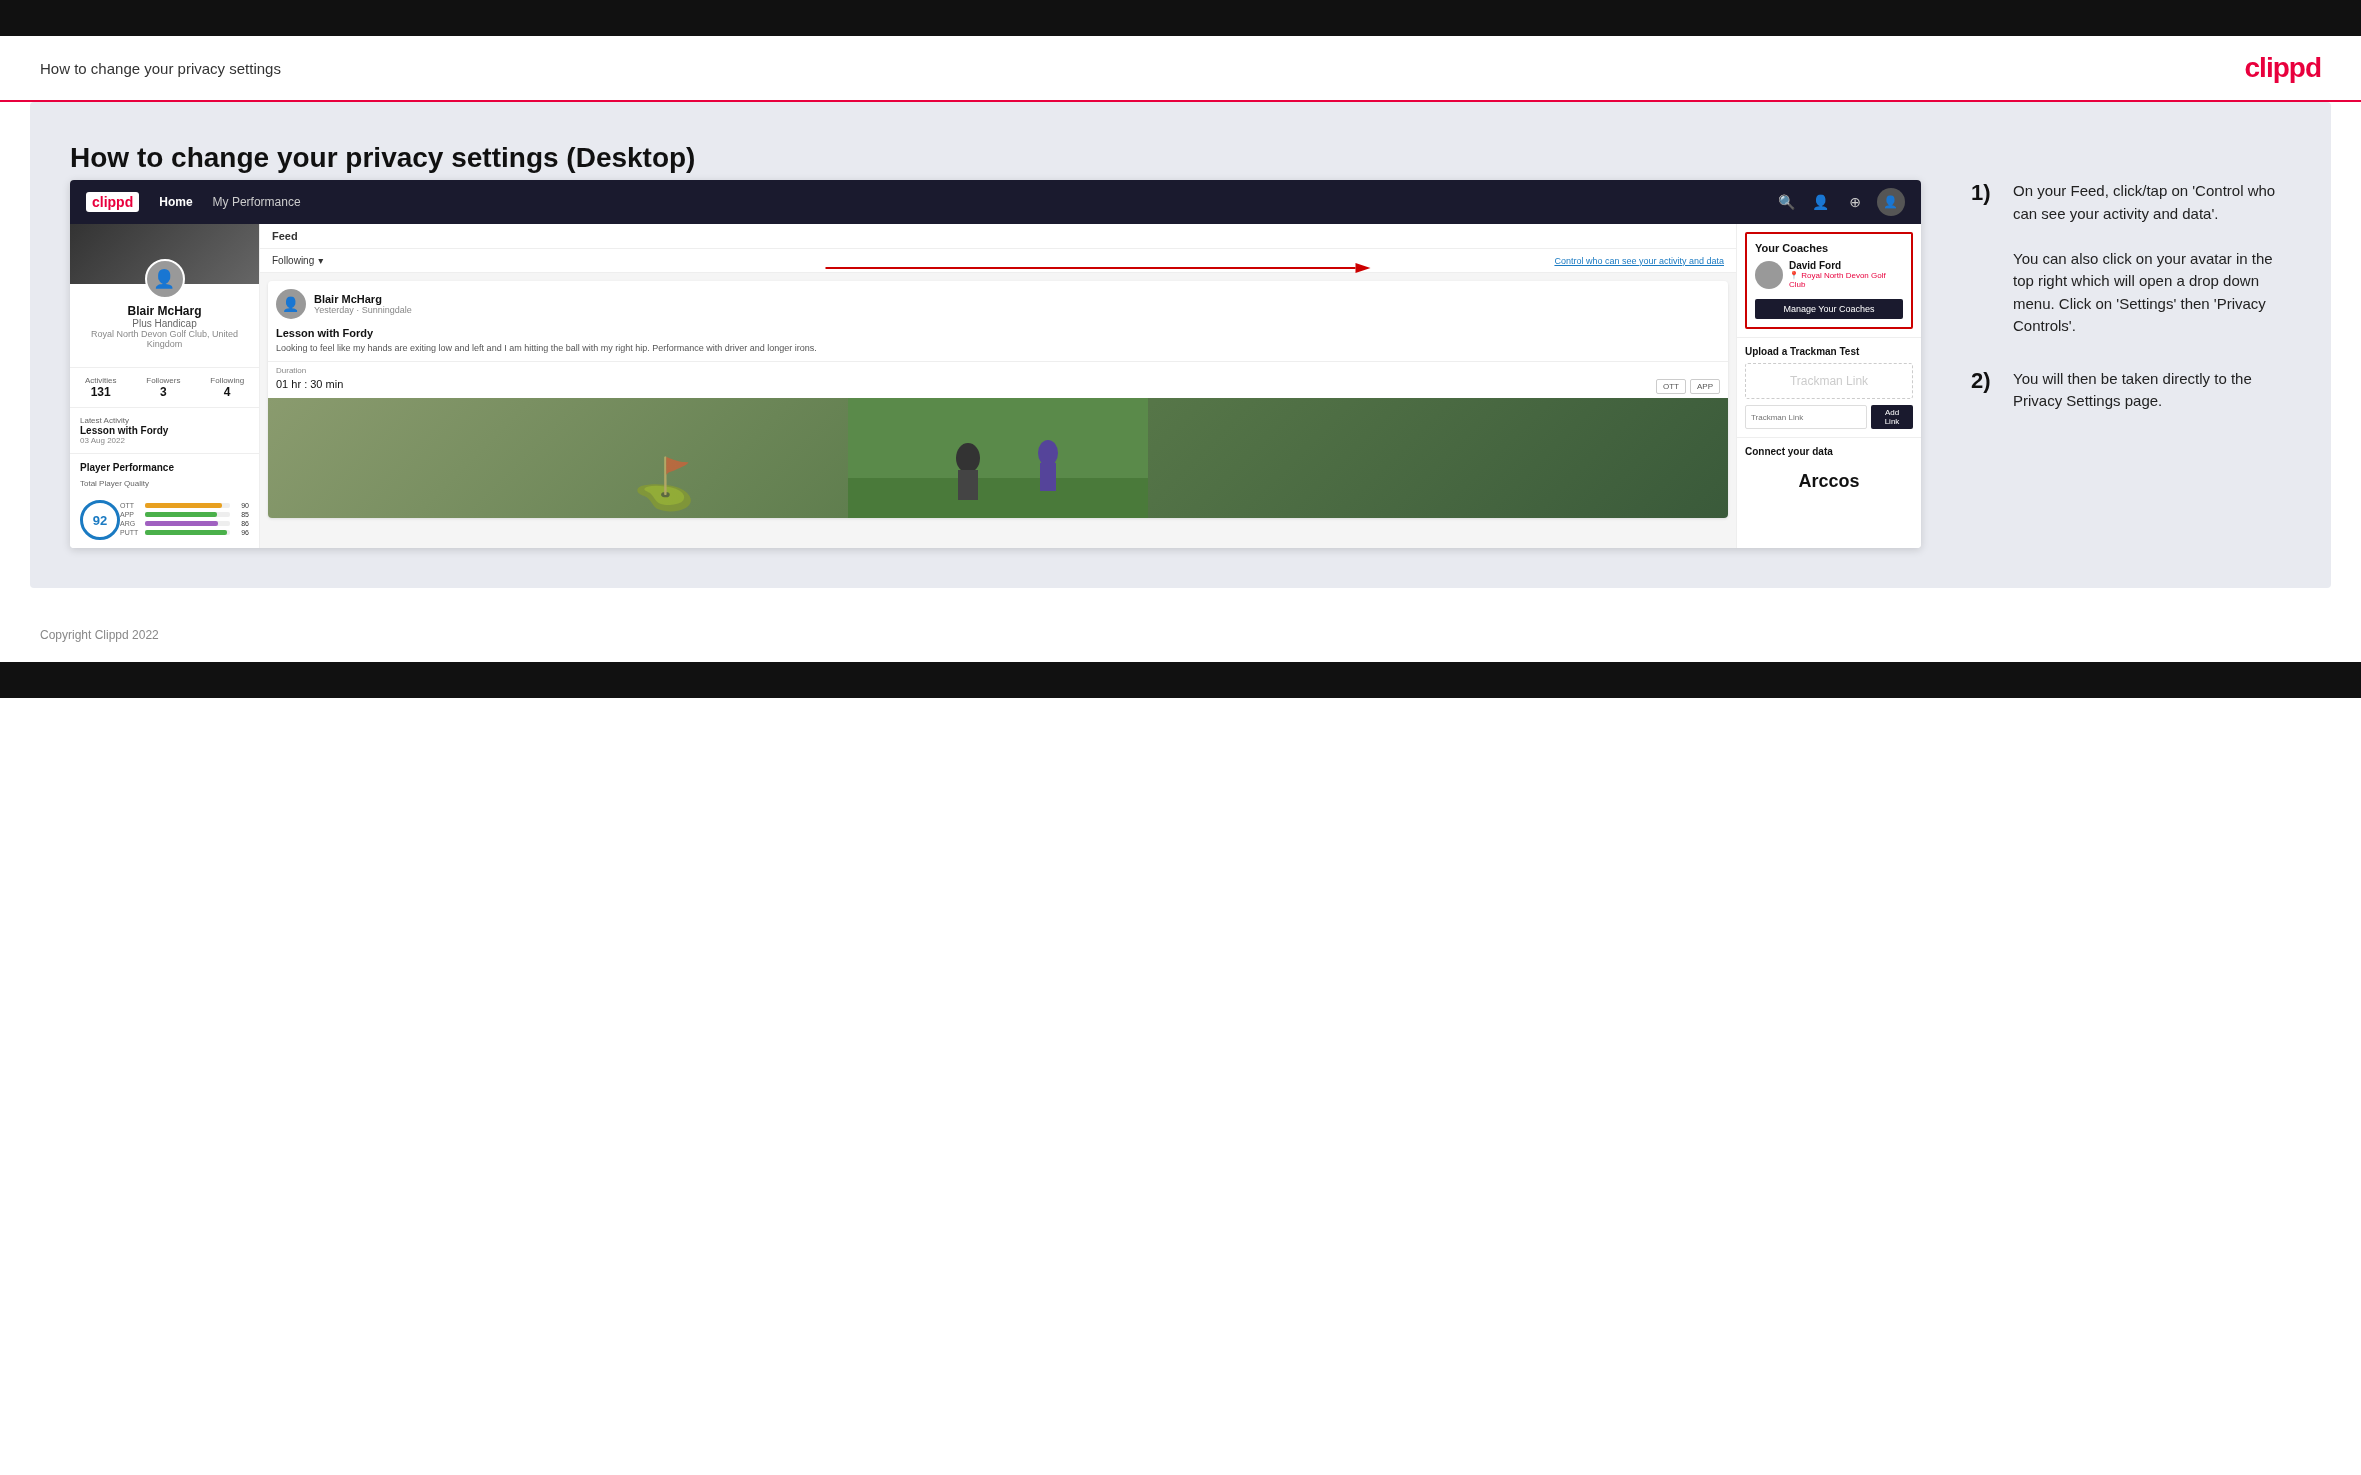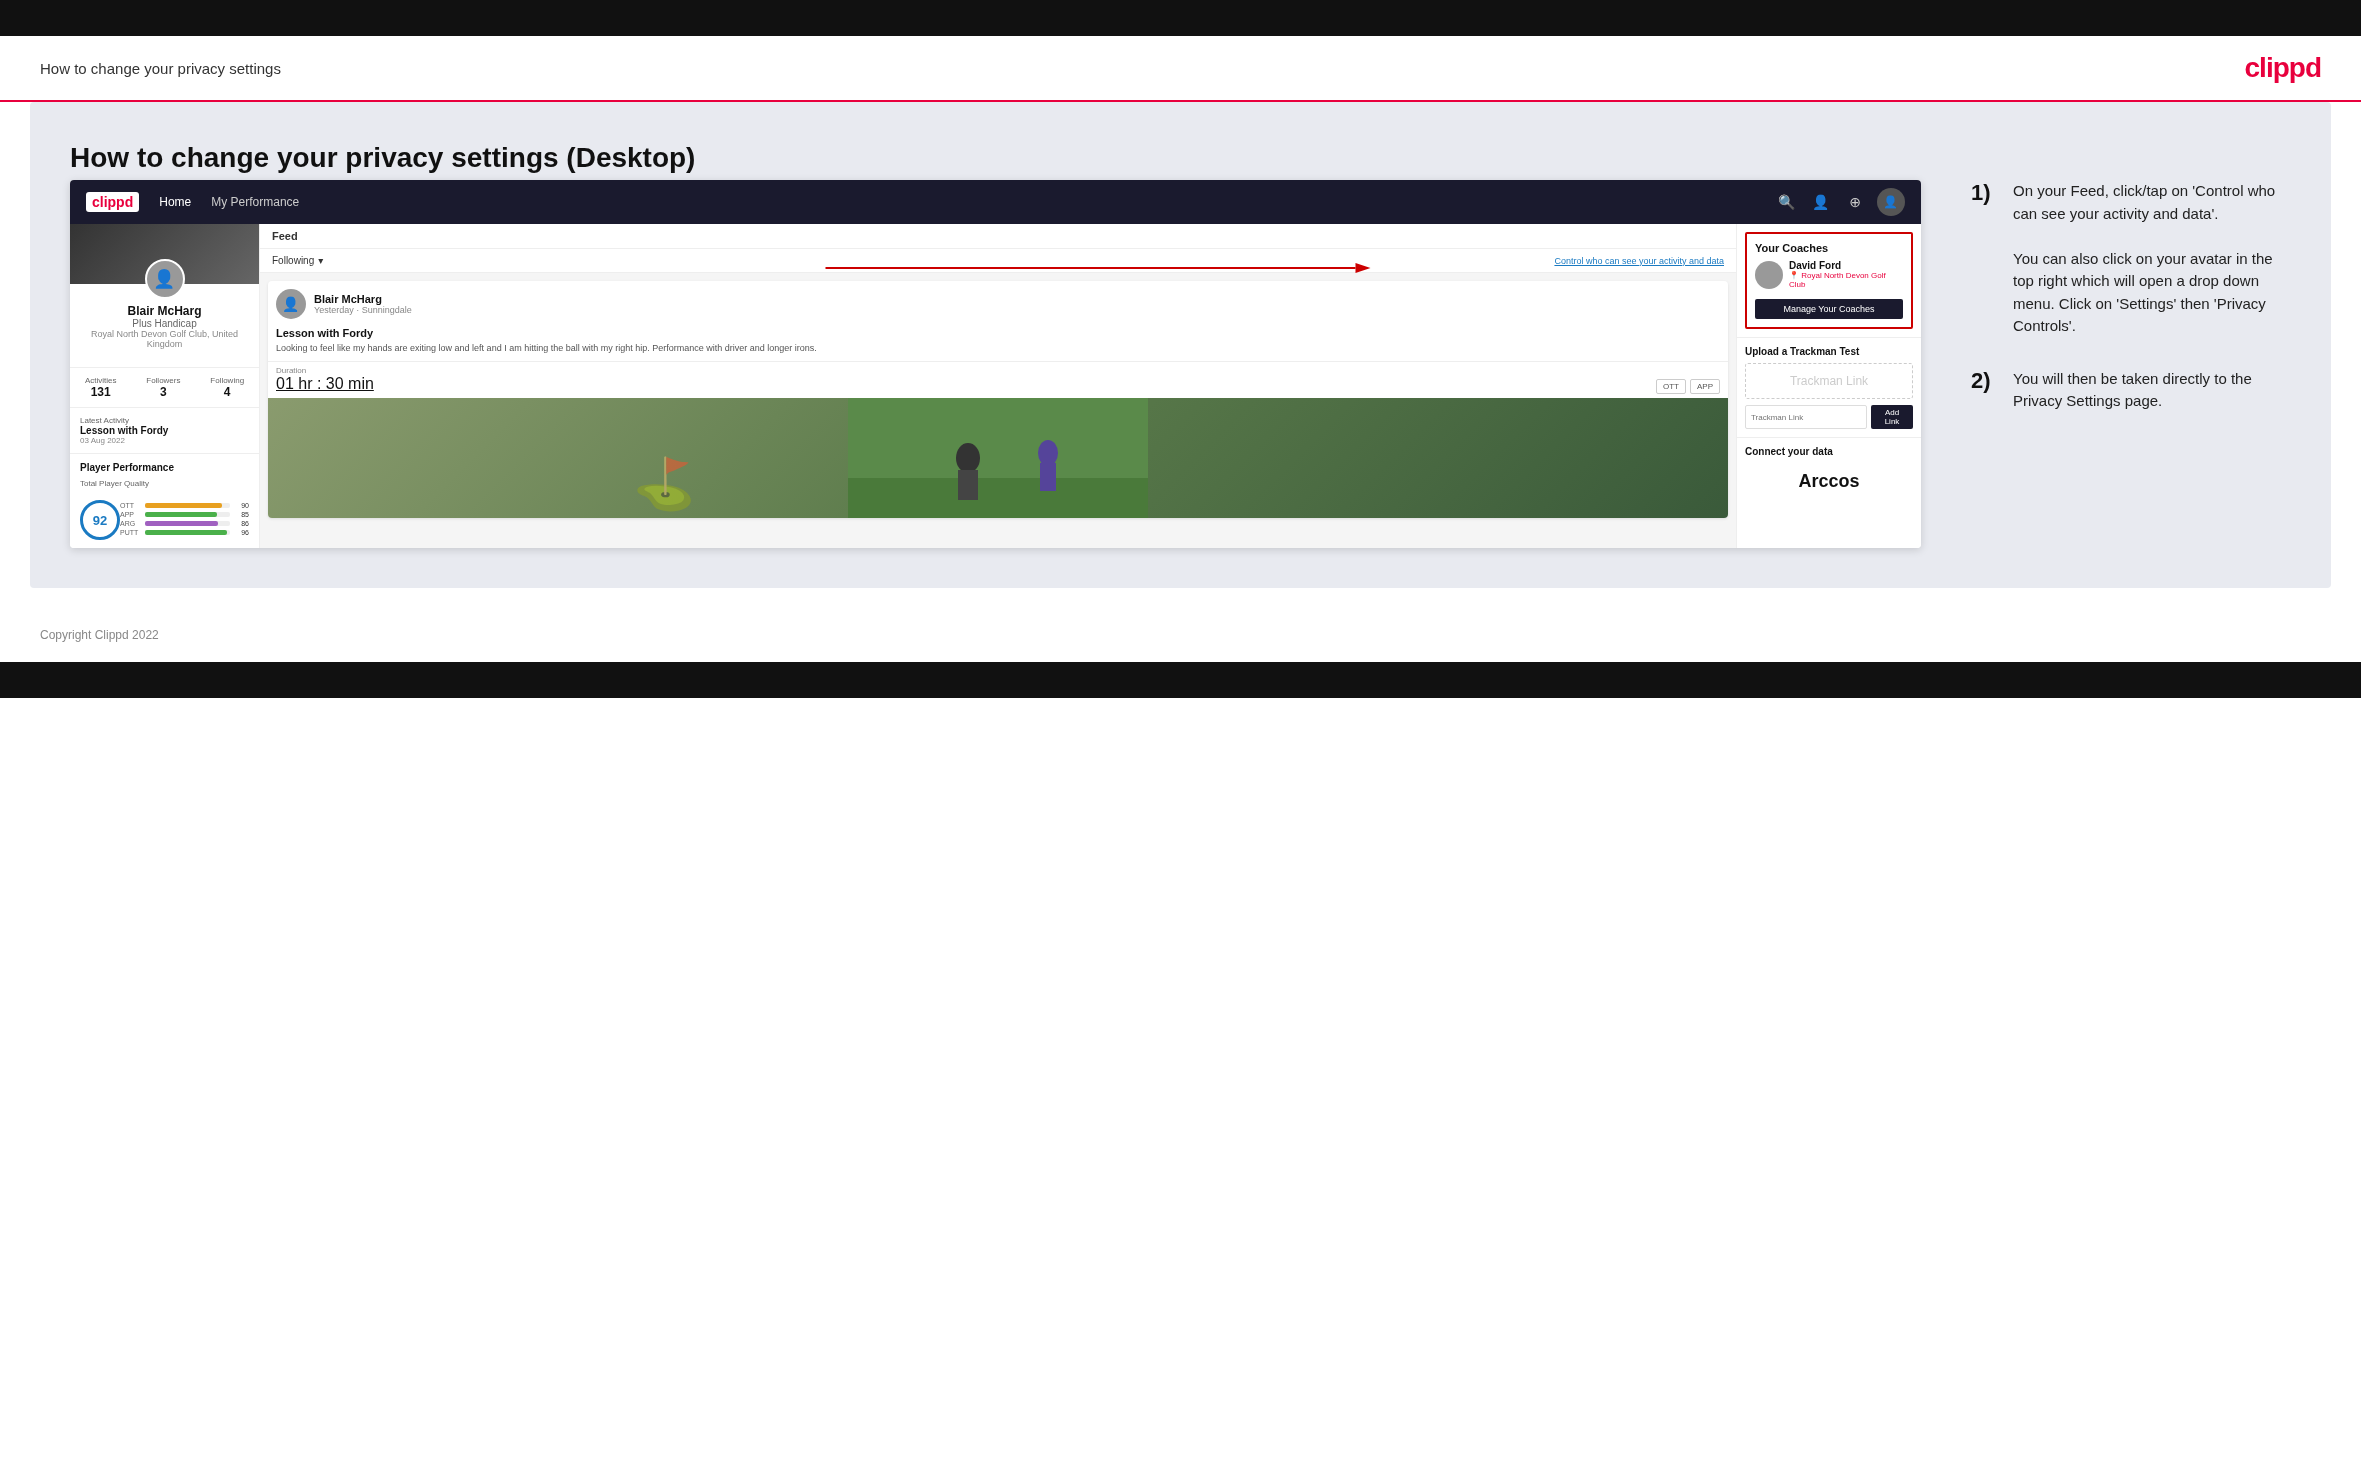--- a/index.html
+++ b/index.html
@@ -78,21 +78,21 @@
       font-weight: bold;
       font-size: 14px;
       background: #fff;
       padding: 2px 6px;
       border-radius: 3px;
     }
     .app-nav-link {
       color: #ccc;
       font-size: 12px;
     }
-    .app-nav-link.active { color: #fff; }
+    .app-nav-link.active { color: #fff; font-weight: bold; }
     .app-nav-icons {
       margin-left: auto;
       display: flex;
       gap: 10px;
       align-items: center;
     }
     .app-nav-icon {
       color: #ccc;
       font-size: 14px;
       width: 24px;
@@ -273,21 +273,21 @@
       align-items: center;
       justify-content: center;
       font-size: 14px;
     }
     .activity-user-name { font-size: 11px; font-weight: bold; color: #111; }
     .activity-meta { font-size: 9px; color: #888; }
     .activity-title { font-size: 11px; font-weight: bold; color: #111; padding: 0 8px 4px; }
     .activity-desc { font-size: 9px; color: #555; padding: 0 8px 6px; line-height: 1.3; }
     .activity-duration { padding: 4px 8px; border-top: 1px solid #eee; }
     .duration-label { font-size: 8px; color: #888; }
-    .duration-value { font-size: 16px; color: #111; text-decoration: underline; }
+    .duration-value { font-size: 11px; color: #111; }
     .duration-tags { display: flex; gap: 4px; margin-top: 4px; }
     .duration-tag {
       font-size: 8px;
       padding: 2px 6px;
       border: 1px solid #ccc;
       border-radius: 2px;
       color: #555;
     }
     .activity-image {
       width: 100%;

